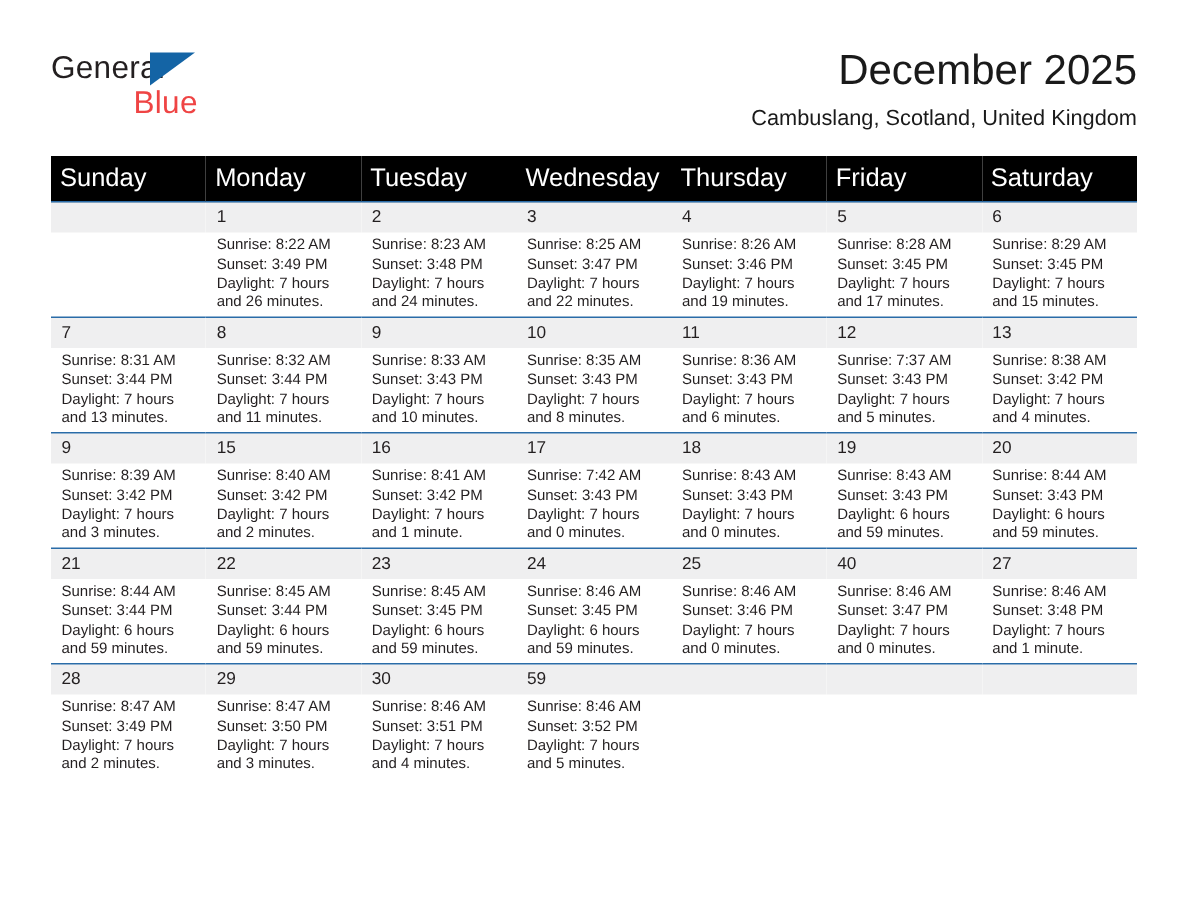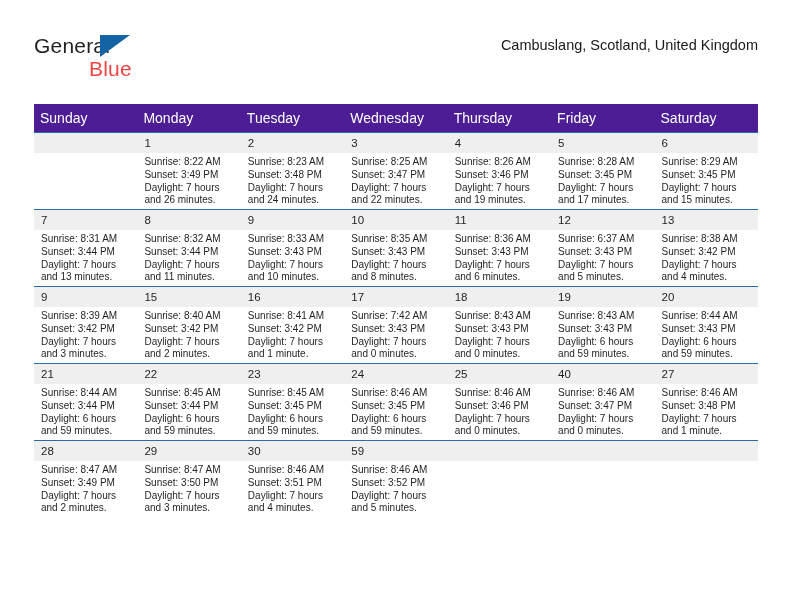--- a/index.html
+++ b/index.html
@@ -89,23 +89,23 @@
   
   .calendar {
     position: absolute;
     left: 34px;
     top: 104px;
     width: 724px;
     border-collapse: collapse;
     table-layout: fixed;
   }
   .calendar th {
-    background: #4c1d95;
+    background: #000000;
     color: #ffffff;
-    font-size: 14px;
+    font-size: 17px;
     font-weight: normal;
     text-align: left;
     padding: 5px 0 5px 6px;
     height: 18px;
     border: none;
   }
   .calendar td {
     vertical-align: top;
     padding: 0;
     border-top: 1.5px solid #2a6ca8;
@@ -144,20 +144,21 @@
 
   <div class="header">
 
     <div class="logo">
       <span class="logo-general">General</span>
       <span class="logo-tri"></span>
       <span class="logo-blue">Blue</span>
     </div>
 
     <div class="title-block">
+      <div class="cal-title">December 2025</div>
       <div class="cal-subtitle">Cambuslang, Scotland, United Kingdom</div>
     </div>
 
   </div>
 
   <table class="calendar">
     <thead>
       <tr>
         <th>Sunday</th>
         <th>Monday</th>
@@ -270,21 +271,21 @@
             <div class="details">
               <div>Sunrise: 8:36 AM</div>
               <div>Sunset: 3:43 PM</div>
               <div>Daylight: 7 hours</div>
               <div class="dl2">and 6 minutes.</div>
             </div>
           </td>
           <td>
             <span class="daynum">12</span>
             <div class="details">
-              <div>Sunrise: 6:37 AM</div>
+              <div>Sunrise: 7:37 AM</div>
               <div>Sunset: 3:43 PM</div>
               <div>Daylight: 7 hours</div>
               <div class="dl2">and 5 minutes.</div>
             </div>
           </td>
           <td>
             <span class="daynum">13</span>
             <div class="details">
               <div>Sunrise: 8:38 AM</div>
               <div>Sunset: 3:42 PM</div>

